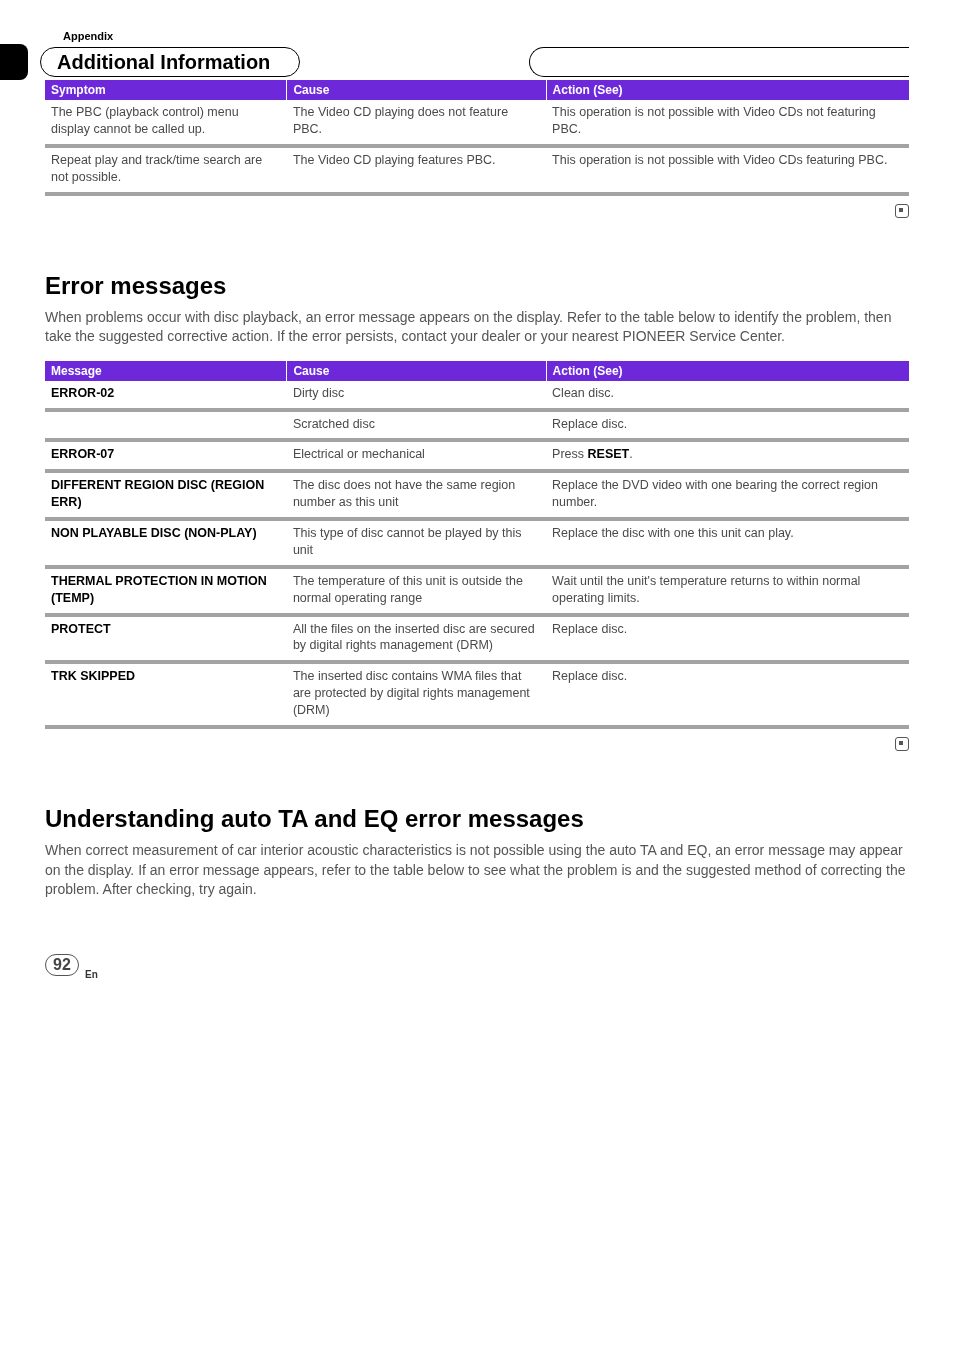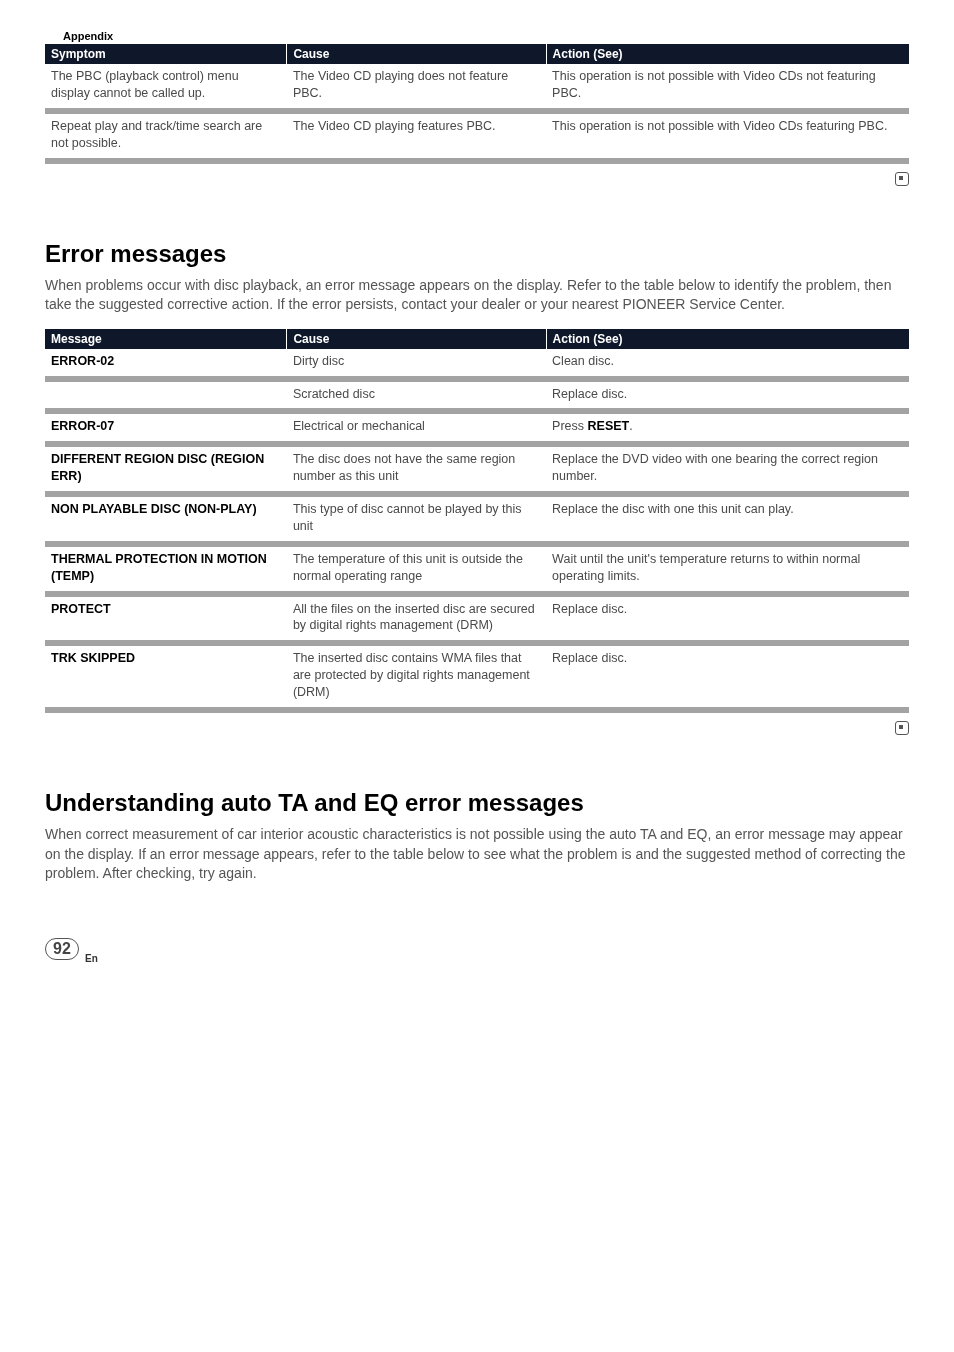--- a/index.html
+++ b/index.html
@@ -58,39 +58,39 @@
     font-weight: bold;
     margin-top: 80px;
     margin-bottom: 6px;
   }
   table {
     width: 100%;
     border-collapse: collapse;
     font-size: 12.5px;
   }
   thead th {
-    background: #0f172a;
+    background: #6d28d9;
     color: #fff;
     text-align: left;
     font-weight: bold;
     padding: 3px 6px;
     font-size: 12px;
   }
   thead th:first-child {
     border-right: 1px solid #fff;
     width: 28%;
   }
   thead th:nth-child(2) {
     border-right: 1px solid #fff;
     width: 30%;
   }
   tbody td {
     padding: 4px 6px 6px 6px;
     vertical-align: top;
-    border-bottom: 6px solid #a3a3a3;
+    border-bottom: 4px solid #a3a3a3;
     color: #4a4a4a;
     font-size: 12.5px;
     line-height: 1.35;
   }
   tbody td.first-col {
     color: #4a4a4a;
   }
   tbody td.bold-first {
     font-weight: bold;
     color: #000;
@@ -151,20 +151,27 @@
   }
   strong.inner { font-weight: bold; color:#000;}
 </style>
 </head>
 <body>
 
 <div class="page">
 
   <div class="top-label">Appendix</div>
 
+  <div class="header-row">
+    <div class="black-tab"></div>
+    <div class="pill">
+      <span class="pill-title">Additional Information</span>
+    </div>
+    <div class="pill open-right"></div>
+  </div>
 
   <table>
     <thead>
       <tr>
         <th>Symptom</th>
         <th>Cause</th>
         <th>Action (See)</th>
       </tr>
     </thead>
     <tbody>

